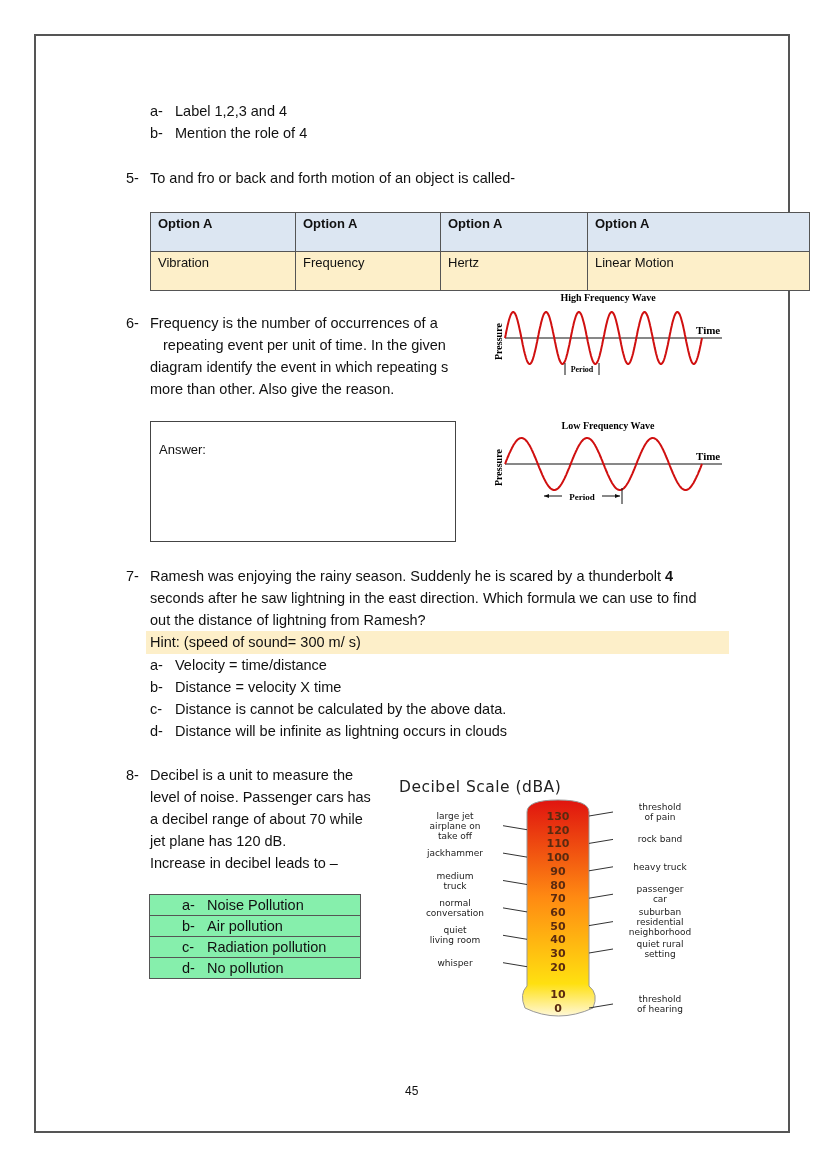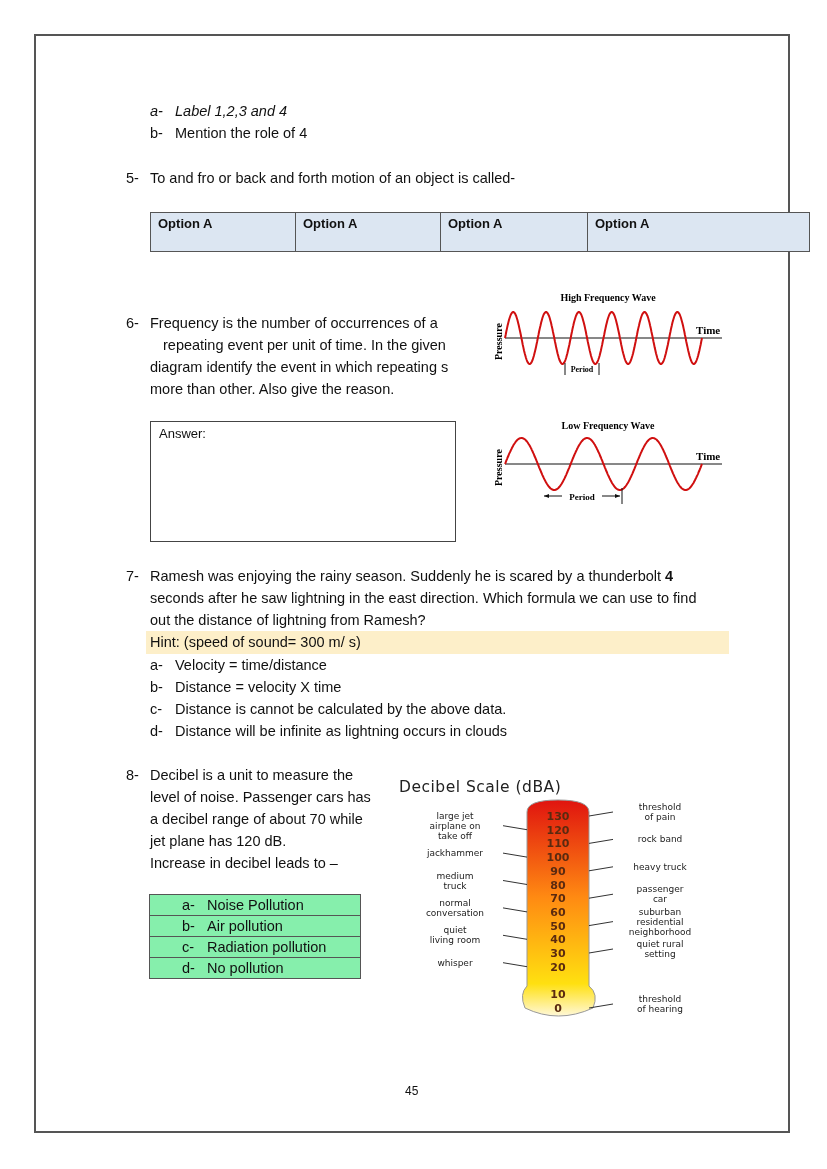--- a/index.html
+++ b/index.html
@@ -13,55 +13,61 @@
   .para { position: absolute; font-size: 14.5px; line-height: 22px; }
   .just { text-align: justify; text-align-last: left; }
 
   table.opts { position: absolute; left: 150px; top: 212px; width: 660px; border-collapse: collapse;
                font-size: 13px; }
   table.opts td { border: 1px solid #555; padding: 3px 7px; vertical-align: top; height: 32px; }
   table.opts tr.head td { background: #DCE6F2; font-weight: bold; }
   table.opts tr.body td { background: #FDEFC9; }
 
   .answer-box { position: absolute; left: 150px; top: 421px; width: 306px; height: 121px;
-                border: 1.5px solid #444; box-sizing: border-box; padding: 4px 8px; font-size: 13px; }
+                border: 1.5px solid #444; box-sizing: border-box; padding: 20px 8px; font-size: 13px; }
 
   .hint { position: absolute; left: 146px; top: 631px; width: 583px; height: 23px; background: #FDEFC9; }
 
   table.mcq { position: absolute; left: 149px; top: 894px; width: 212px; border-collapse: collapse;
               font-size: 14.5px; }
   table.mcq td { border: 1px solid #555; background: #86efac; padding: 0 0 0 32px; height: 20px; line-height: 19px; }
 
   .page-number { position: absolute; left: 405px; top: 1084px; font-size: 12px; }
 
   svg text { font-family: "Liberation Serif", serif; }
   .dbscale text { font-family: "DejaVu Sans", sans-serif; }
 </style>
 </head>
 <body>
 
 <div class="page-border"></div>
 
-<div class="txt" style="left:150px; top:100px;font-style:italic;">
+<div class="txt" style="left:150px; top:100px;">
   <span class="lbl">a-</span><span>Label 1,2,3 and 4</span>
 </div>
 <div class="txt" style="left:150px; top:122px;">
   <span class="lbl">b-</span><span>Mention the role of 4</span>
 </div>
 
 <div class="num" style="left:126px; top:167px;">5-</div>
 <div class="txt" style="left:150px; top:167px;">To and fro or back and forth motion of an object is called-</div>
 
 <table class="opts">
   <tbody>
       <tr class="head">
     <td style="width:130px">Option A</td>
     <td style="width:130px">Option A</td>
     <td style="width:132px">Option A</td>
     <td>Option A</td>
+  </tr>
+  <tr class="body">
+    <td>Vibration</td>
+    <td>Frequency</td>
+    <td>Hertz</td>
+    <td>Linear Motion</td>
   </tr>
 </tbody>
   </table>
 
 <div class="num" style="left:126px; top:312px;">6-</div>
 <div class="txt" style="left:150px; top:312px;">Frequency is the number of occurrences of a</div>
 <div class="txt" style="left:163px; top:334px;">repeating event per unit of time. In the given</div>
 <div class="txt" style="left:150px; top:356px;">diagram identify the event in which repeating s</div>
 <div class="txt" style="left:150px; top:378px;">more than other. Also give the reason.</div>
 

